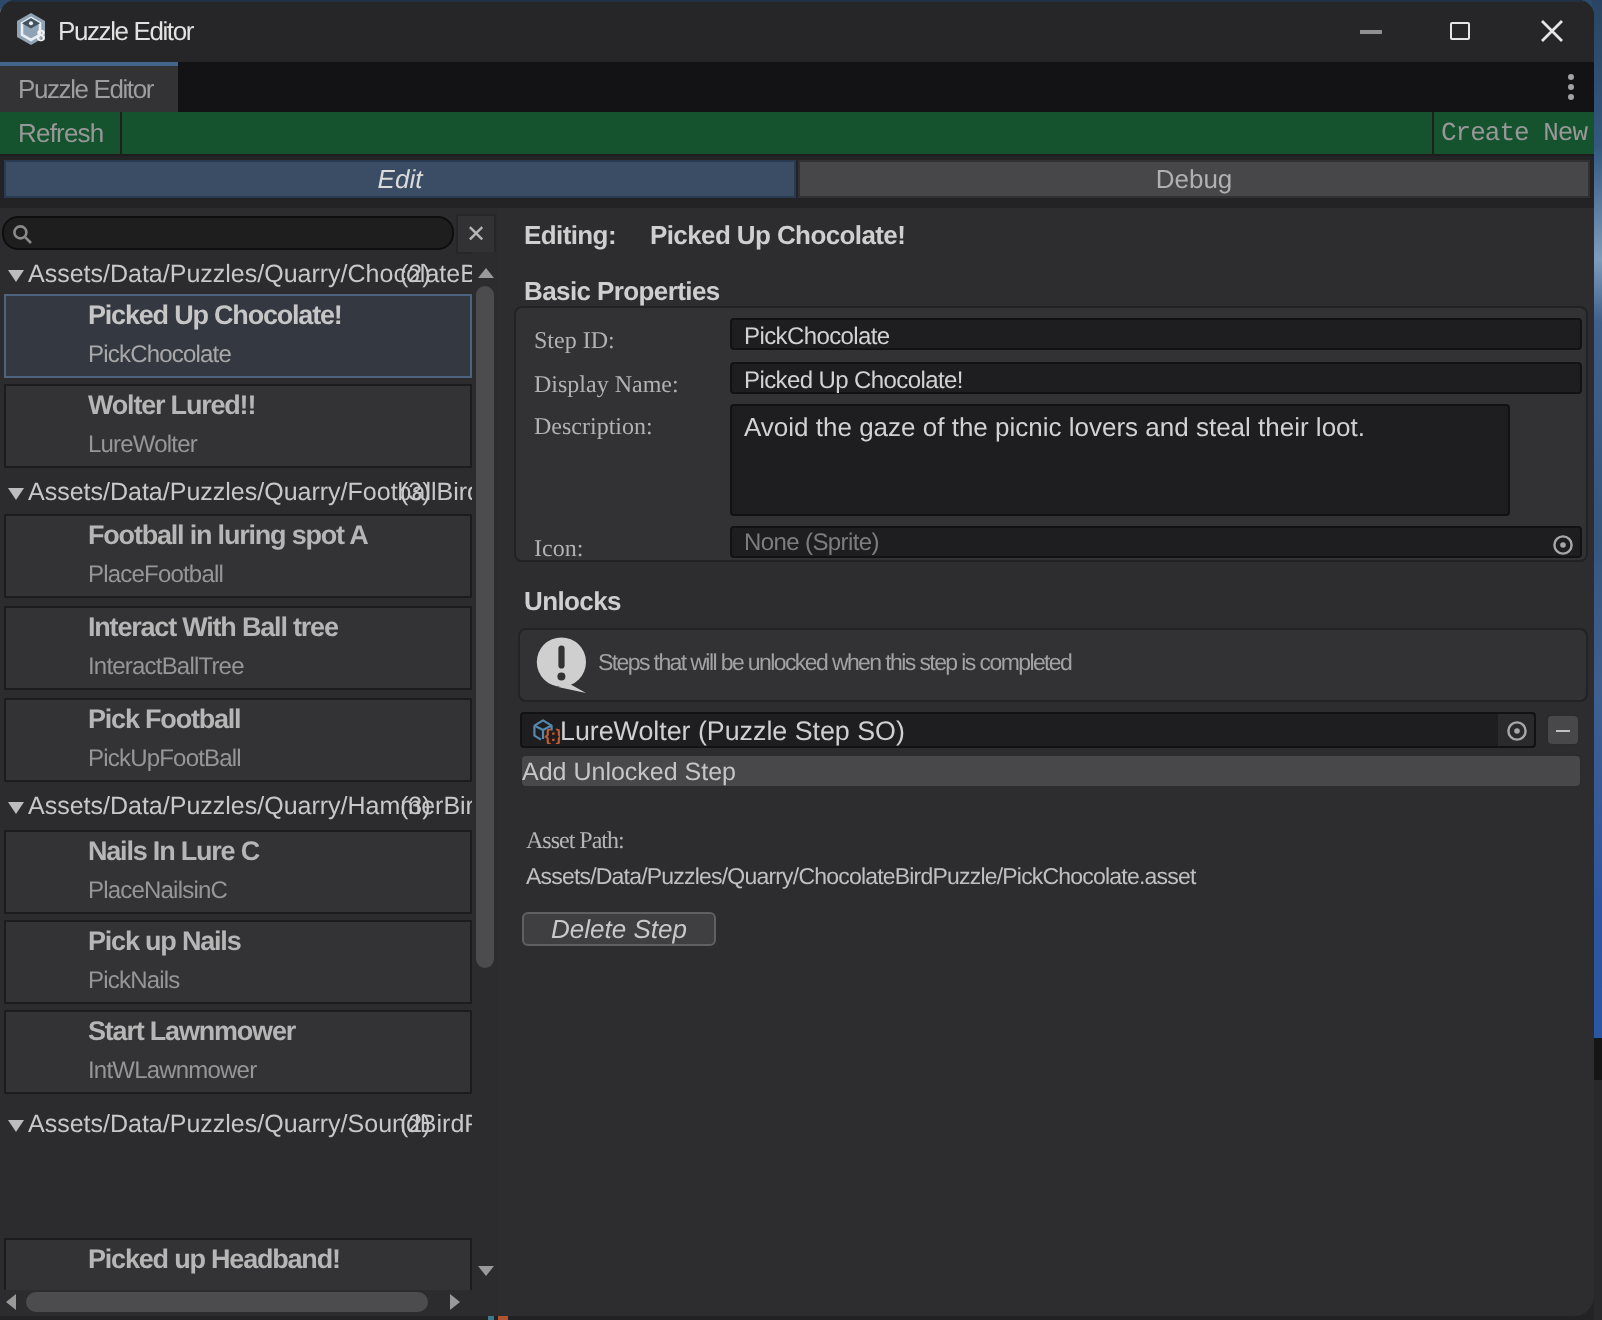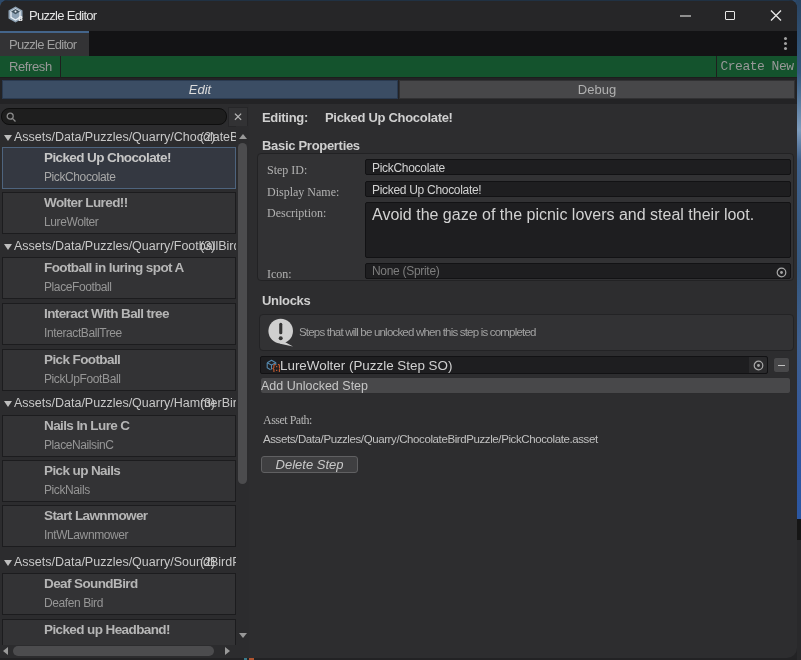--- a/index.html
+++ b/index.html
@@ -167,24 +167,20 @@
         </div>
       <div class="abs card" style="top:379px;">
           <div class="ct">Start Lawnmower</div>
           <div class="cs">IntWLawnmower</div>
         </div>
       <div class="abs hdr" style="top:428px;">
           <span class="tri"></span>
           <span class="htxt">Assets/Data/Puzzles/Quarry/SoundBirdPuzzle</span>
           <span class="cnt">(2)</span>
         </div>
-      <div class="abs card" style="top:447px;">
-          <div class="ct">Deaf SoundBird</div>
-          <div class="cs">Deafen Bird</div>
-        </div>
       <div class="abs card" style="top:493px;">
           <div class="ct">Picked up Headband!</div>
         </div>
     </div>
     <div class="abs" id="vtrack"></div>
     <div class="abs arr-up" style="left:239px; top:30px;"></div>
     <div class="abs" id="vthumb"></div>
     <div class="abs arr-dn" style="left:239px; top:529px;"></div>
     <div class="abs" id="htrack"></div>
     <div class="abs arr-lf" style="left:3px; top:543px;"></div>
@@ -195,21 +191,21 @@
   <div class="abs" id="rightpanel">
     <div class="abs b" style="left:13px; top:6px; font-size:13px; color:#cfcfcf;">Editing:</div>
     <div class="abs b" style="left:76px; top:6px; font-size:13px; color:#cfcfcf;">Picked Up Chocolate!</div>
     <div class="abs b" style="left:13px; top:34px; font-size:13px; color:#cfcfcf;">Basic Properties</div>
     <div class="abs" id="groupbox">
       <div class="abs lbl" style="left:9px; top:9px;">Step ID:</div>
       <div class="abs field" style="left:107px; top:5px; width:426px; height:16px; line-height:16.5px; padding-left:6px;">PickChocolate</div>
       <div class="abs lbl" style="left:9px; top:31px;">Display Name:</div>
       <div class="abs field" style="left:107px; top:27px; width:426px; height:16px; line-height:16.5px; padding-left:6px;">Picked Up Chocolate!</div>
       <div class="abs lbl" style="left:9px; top:52px;">Description:</div>
-      <div class="abs field" style="left:107px; top:48px; width:426px; height:56px; padding:3px 6px; font-size:16px; letter-spacing:0;">Avoid the gaze of the picnic lovers and steal their loot.</div>
+      <div class="abs field" style="left:107px; top:48px; width:390px; height:56px; padding:3px 6px; font-size:13px; letter-spacing:0;">Avoid the gaze of the picnic lovers and steal their loot.</div>
       <div class="abs lbl" style="left:9px; top:113px;">Icon:</div>
       <div class="abs field" style="left:107px; top:109px; width:426px; height:16px; line-height:15px; padding-left:6px; color:#7d7d7d;">None (Sprite)
         <svg class="abs" style="right:3px; top:2.5px;" width="11" height="11" viewBox="0 0 11 11">
           <circle cx="5.5" cy="5.5" r="4.3" fill="none" stroke="#a8a8a8" stroke-width="1.2"></circle>
           <circle cx="5.5" cy="5.5" r="1.4" fill="#a8a8a8"></circle>
         </svg>
       </div>
     </div>
     <div class="abs b" style="left:13px; top:189px; font-size:13px; color:#cfcfcf;">Unlocks</div>
     <div class="abs" id="helpbox">

